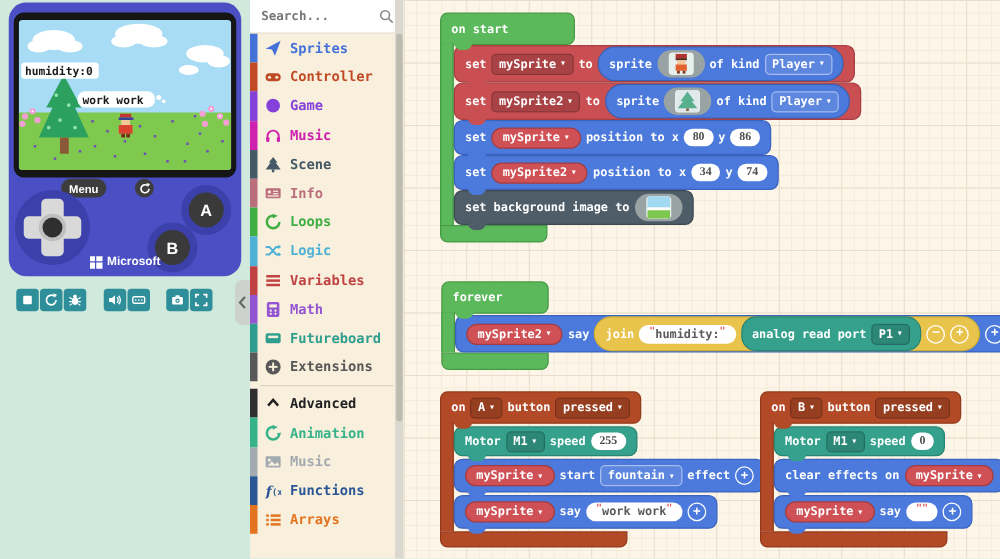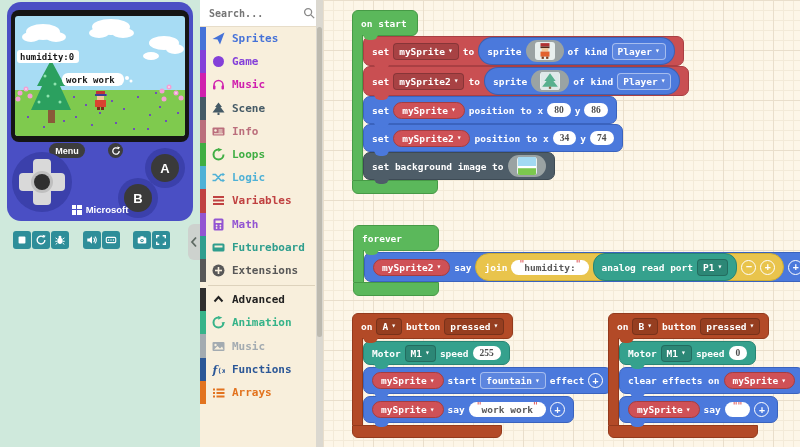--- a/index.html
+++ b/index.html
@@ -267,20 +267,31 @@
 
     <div class="cat" style="color:#4572d8">
       <span class="bar" style="background:#4572d8"></span>
       <span class="cicon">
           <svg width="13" height="13" viewBox="0 0 13 13">
             <polygon points="0.5,7 12.5,0.5 8,12.5 5.5,7.5" fill="currentColor"></polygon>
           </svg>
         </span>
       <span class="clabel">Sprites</span>
     </div>
+    <div class="cat" style="color:#bf4a23">
+      <span class="bar" style="background:#bf4a23"></span>
+      <span class="cicon">
+          <svg width="13" height="13" viewBox="0 0 13 13">
+            <rect x="0.5" y="3.5" width="12" height="6.5" rx="3" fill="currentColor"></rect>
+            <circle cx="3.6" cy="6.7" r="1.2" fill="#f8efdc"></circle>
+            <circle cx="9.4" cy="6.7" r="1.2" fill="#f8efdc"></circle>
+          </svg>
+        </span>
+      <span class="clabel">Controller</span>
+    </div>
     <div class="cat" style="color:#8440d9">
       <span class="bar" style="background:#8440d9"></span>
       <span class="cicon">
           <svg width="13" height="13" viewBox="0 0 13 13">
             <circle cx="6.5" cy="6.5" r="5.5" fill="currentColor"></circle>
           </svg>
         </span>
       <span class="clabel">Game</span>
     </div>
     <div class="cat" style="color:#d020ae">
@@ -446,21 +457,21 @@
     </div>
 
     <div class="tb-scroll">
         <div class="tb-thumb"></div>
       </div>
   </div>
 
   <div class="workspace">
 
     <div class="cblock" style="left:29px;top:10px">
-      <div class="chead bg-green notch" style="width:66px;height:26px">
+      <div class="chead bg-green notch" style="width:108px;height:26px">
         <span>on start</span>
       </div>
       <div class="cspine bg-green" style="top:25px;height:145px"></div>
       <div class="cfoot bg-green" style="top:170px;width:86px"></div>
 
       <div class="block bg-red notch" style="left:11px;top:26px;height:30px">
         <span>set</span>
         <span class="dd">
             <span>mySprite</span>
           </span>

